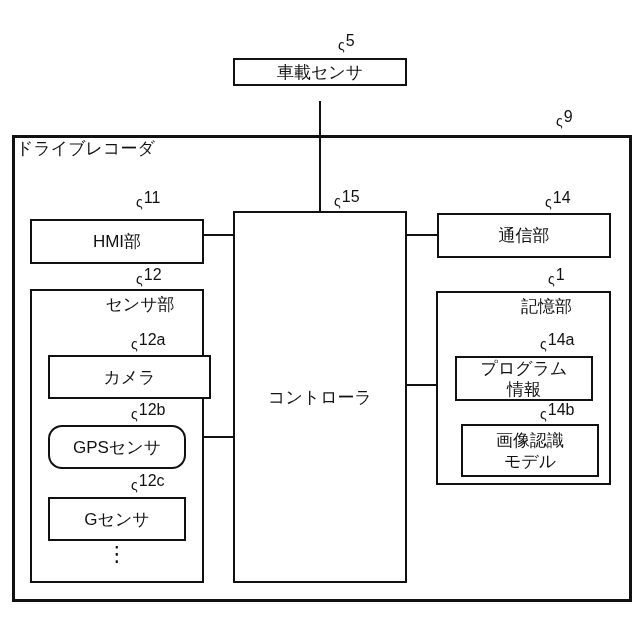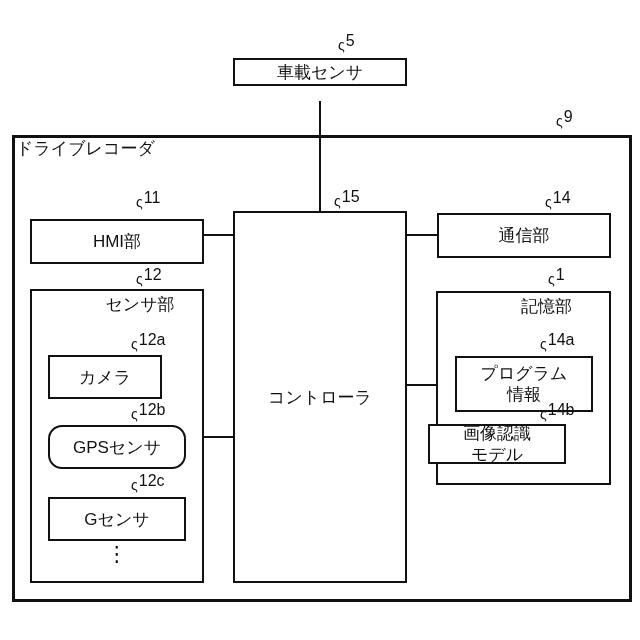--- a/index.html
+++ b/index.html
@@ -99,43 +99,43 @@
     <span>コントローラ</span>
   </div>
 
   <div class="box leaf" style="left:437px; top:213px; width:174px; height:45px;">
     <span>通信部</span>
   </div>
 
   <div class="box group" style="left:30px; top:289px; width:174px; height:294px;"></div>
   <div class="title centered" style="left:30px; top:295px; width:174px;">センサ部</div>
 
-  <div class="box leaf" style="left:48px; top:355px; width:114px; height:44px;">
+  <div class="box leaf" style="left:48px; top:355px; width:163px; height:44px;">
     <span>カメラ</span>
   </div>
 
   <div class="box leaf" style="left:48px; top:425px; width:138px; height:44px;border-radius:14px;">
     <span>GPSセンサ</span>
   </div>
 
   <div class="box leaf" style="left:48px; top:497px; width:138px; height:44px;">
     <span>Gセンサ</span>
   </div>
 
   <div class="ellipsis" style="left:48px; top:543px; width:138px;">⋮</div>
 
   <div class="box group" style="left:436px; top:291px; width:175px; height:194px;"></div>
   <div class="title centered" style="left:436px; top:297px; width:175px;">記憶部</div>
 
-  <div class="box leaf" style="left:455px; top:356px; width:138px; height:56px;">
+  <div class="box leaf" style="left:455px; top:356px; width:138px; height:45px;">
     <span>プログラム</span>
     <span>情報</span>
   </div>
 
-  <div class="box leaf" style="left:428px; top:424px; width:138px; height:40px;">
+  <div class="box leaf" style="left:461px; top:424px; width:138px; height:53px;">
     <span>画像認識</span>
     <span>モデル</span>
   </div>
 
   <div class="ref" style="left:338px; top:33px;">
     <span class="lead">ς</span>
       <span>5</span>
   </div>
   <div class="ref" style="left:556px; top:109px;">
     <span class="lead">ς</span>

